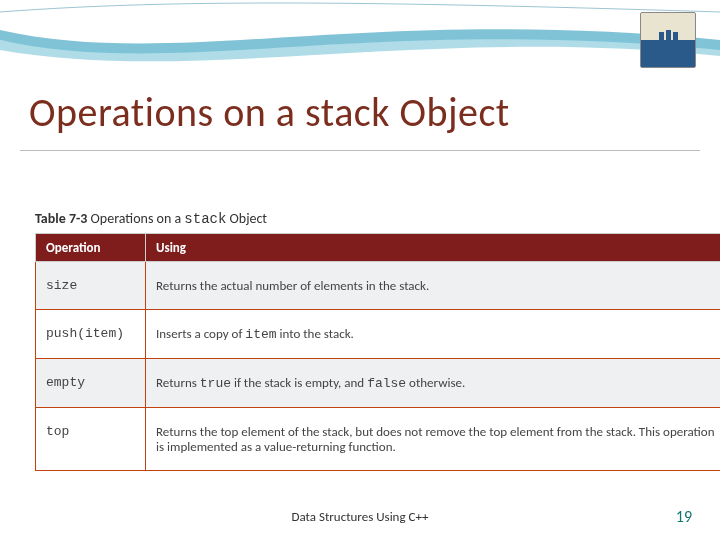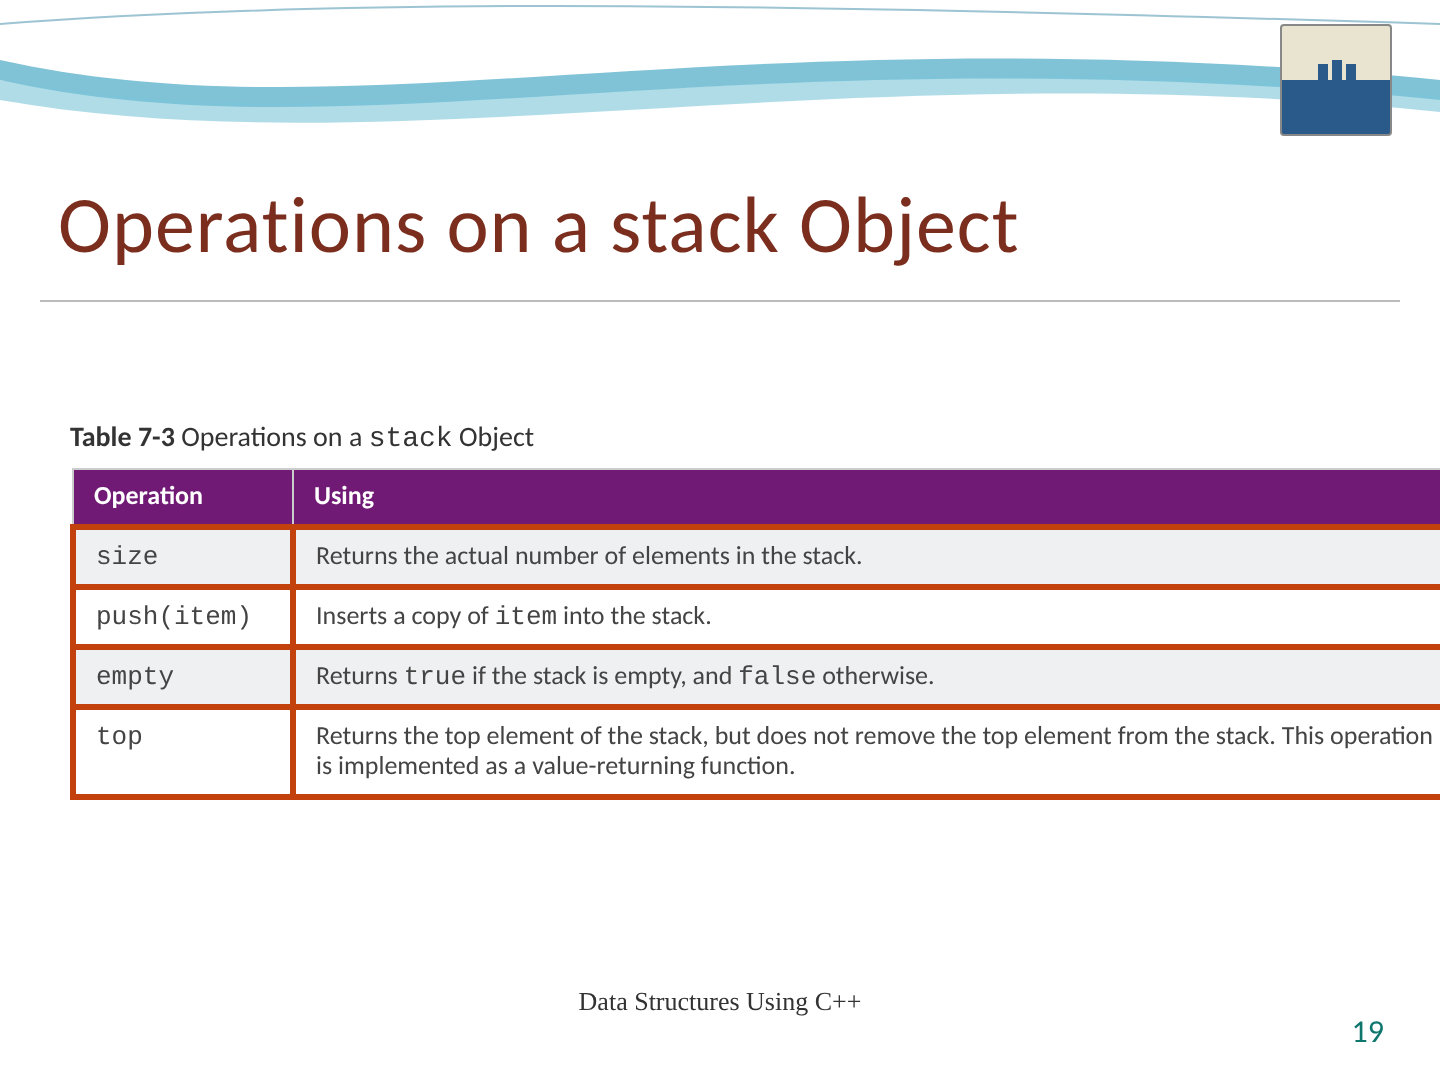--- a/index.html
+++ b/index.html
@@ -59,45 +59,44 @@
       margin-bottom: 6px;
     }
     .table-caption b { font-weight: bold; }
     .mono { font-family: 'Courier New', monospace; }
     table {
       width: 100%;
       border-collapse: collapse;
       font-size: 13px;
     }
     thead th {
-      background: #701a75;
+      background: #7f1d1d;
       color: #fff;
       text-align: left;
       padding: 6px 10px;
       font-weight: bold;
       border: 1px solid #ccc;
     }
     tbody td {
-      border: 3px solid #c2410c;
-      padding: 6px 10px;
+      border: 1px solid #c2410c;
+      padding: 16px 10px;
       vertical-align: top;
       color: #444;
     }
     tbody tr:nth-child(odd) td { background: #eef0f2; }
     tbody tr:nth-child(even) td { background: #fff; }
     td.op { font-family: 'Courier New', monospace; white-space: nowrap; width: 110px; }
     .footer-text {
       position: absolute;
-      bottom: 31px;
+      bottom: 16px;
       left: 0;
       width: 720px;
       text-align: center;
       font-size: 13px;
       color: #333;
-      font-family: Liberation Serif, serif;
     }
     .page-num {
       position: absolute;
       bottom: 14px;
       right: 28px;
       font-size: 16px;
       color: #0f766e;
     }
     .divider {
       position: absolute;

